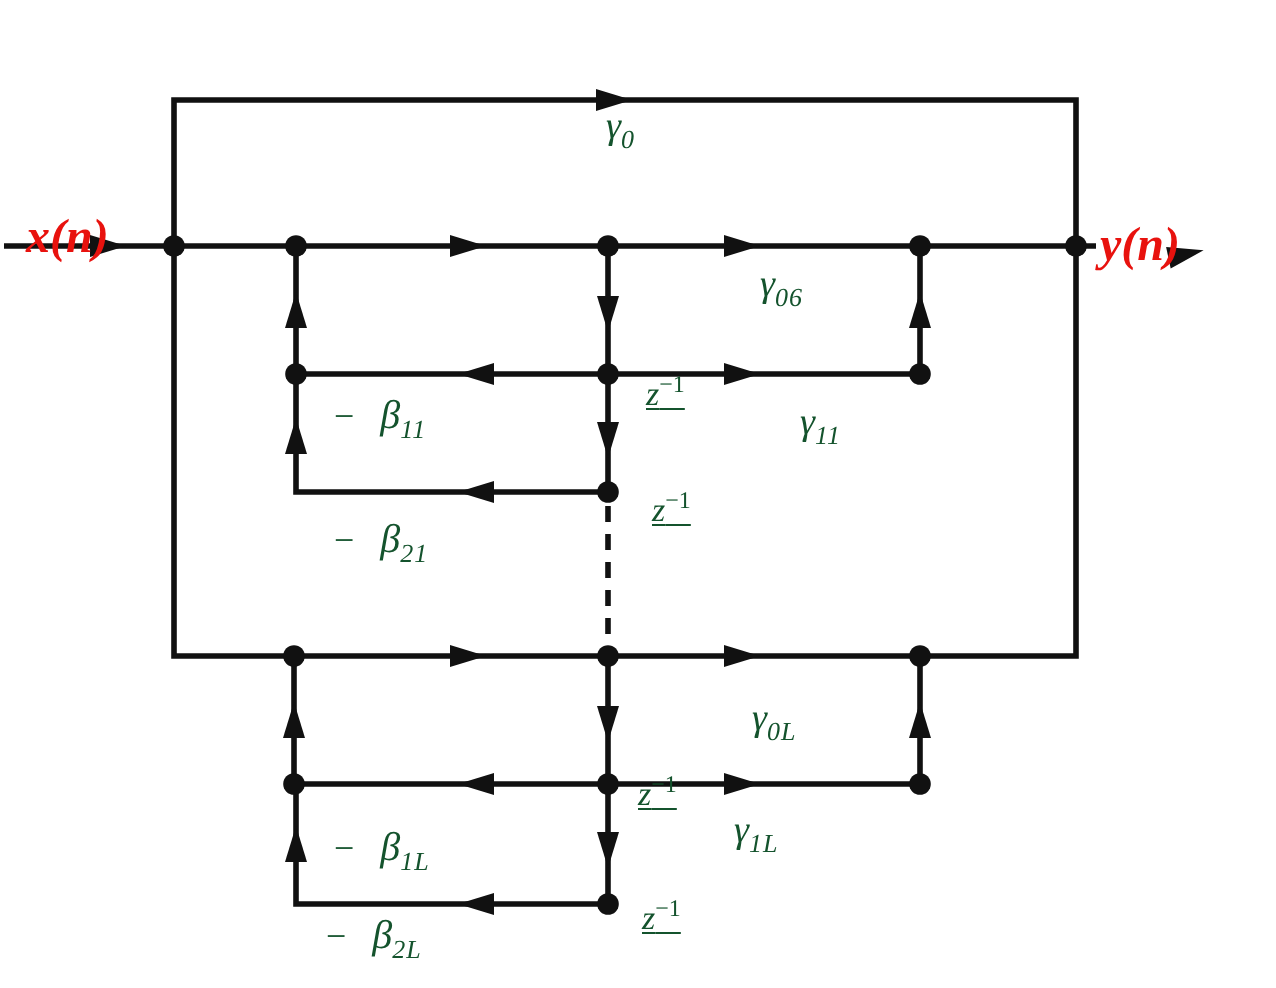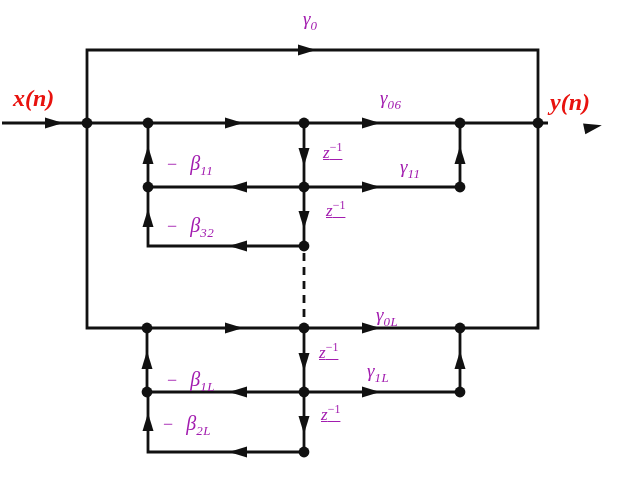--- a/index.html
+++ b/index.html
@@ -1,29 +1,29 @@
 <!DOCTYPE html>
 <html><head>
 <meta charset="utf-8">
 <style>
   html,body{margin:0;padding:0;background:#ffffff;}
   body{width:638px;height:494px;position:relative;overflow:hidden;
        font-family:"Liberation Serif", serif;}
   .stage{position:absolute;left:0;top:0;width:638px;height:494px;}
   .stage svg{position:absolute;left:0;top:0;}
-  .lbl{position:absolute;color:#a21caf;font-style:italic;
-       font-size:19px;line-height:1.1;white-space:nowrap;}
+  .lbl{position:absolute;color:#14532d;font-style:italic;
+       font-size:19px;line-height:1.1;white-space:nowrap;margin-top:45px;}
   .lbl i{font-style:italic;}
   .lbl sub{font-size:13px;font-style:italic;letter-spacing:0.5px;}
   .lbl sup{font-size:12px;font-style:normal;}
   .zlbl{font-size:17px;text-decoration:underline;}
   .beta{font-size:20px;}
   .minus{font-style:normal;display:inline-block;margin-right:13px;font-size:18px;}
   .io{position:absolute;color:#e8120e;font-weight:bold;font-style:italic;
-      font-size:24px;line-height:1;white-space:nowrap;}
+      font-size:24px;line-height:1;white-space:nowrap;margin-top:21px;}
 </style>
 </head>
 <body>
 
 <div class="stage">
 
   <svg width="638" height="494" viewBox="0 0 638 494">
 
     <g stroke="#111111" stroke-width="2.8" fill="none">
       <line x1="2" y1="123" x2="548" y2="123"></line>
@@ -95,21 +95,21 @@
   <span class="lbl" style="left:380px;top:88px"><i>γ</i><sub>06</sub></span>
 
   <span class="lbl" style="left:400px;top:157px"><i>γ</i><sub>11</sub></span>
 
   <span class="lbl" style="left:376px;top:305px"><i>γ</i><sub>0L</sub></span>
 
   <span class="lbl" style="left:367px;top:361px"><i>γ</i><sub>1L</sub></span>
 
   <span class="lbl beta" style="left:167px;top:152px"><span class="minus">−</span><i>β</i><sub>11</sub></span>
 
-  <span class="lbl beta" style="left:167px;top:214px"><span class="minus">−</span><i>β</i><sub>32</sub></span>
+  <span class="lbl beta" style="left:167px;top:214px"><span class="minus">−</span><i>β</i><sub>21</sub></span>
 
   <span class="lbl beta" style="left:167px;top:368px"><span class="minus">−</span><i>β</i><sub>1L</sub></span>
 
   <span class="lbl beta" style="left:163px;top:412px"><span class="minus">−</span><i>β</i><sub>2L</sub></span>
 
   <span class="lbl zlbl" style="left:323px;top:141px"><i>z</i><sup>−1</sup></span>
 
   <span class="lbl zlbl" style="left:326px;top:199px"><i>z</i><sup>−1</sup></span>
 
   <span class="lbl zlbl" style="left:319px;top:341px"><i>z</i><sup>−1</sup></span>

